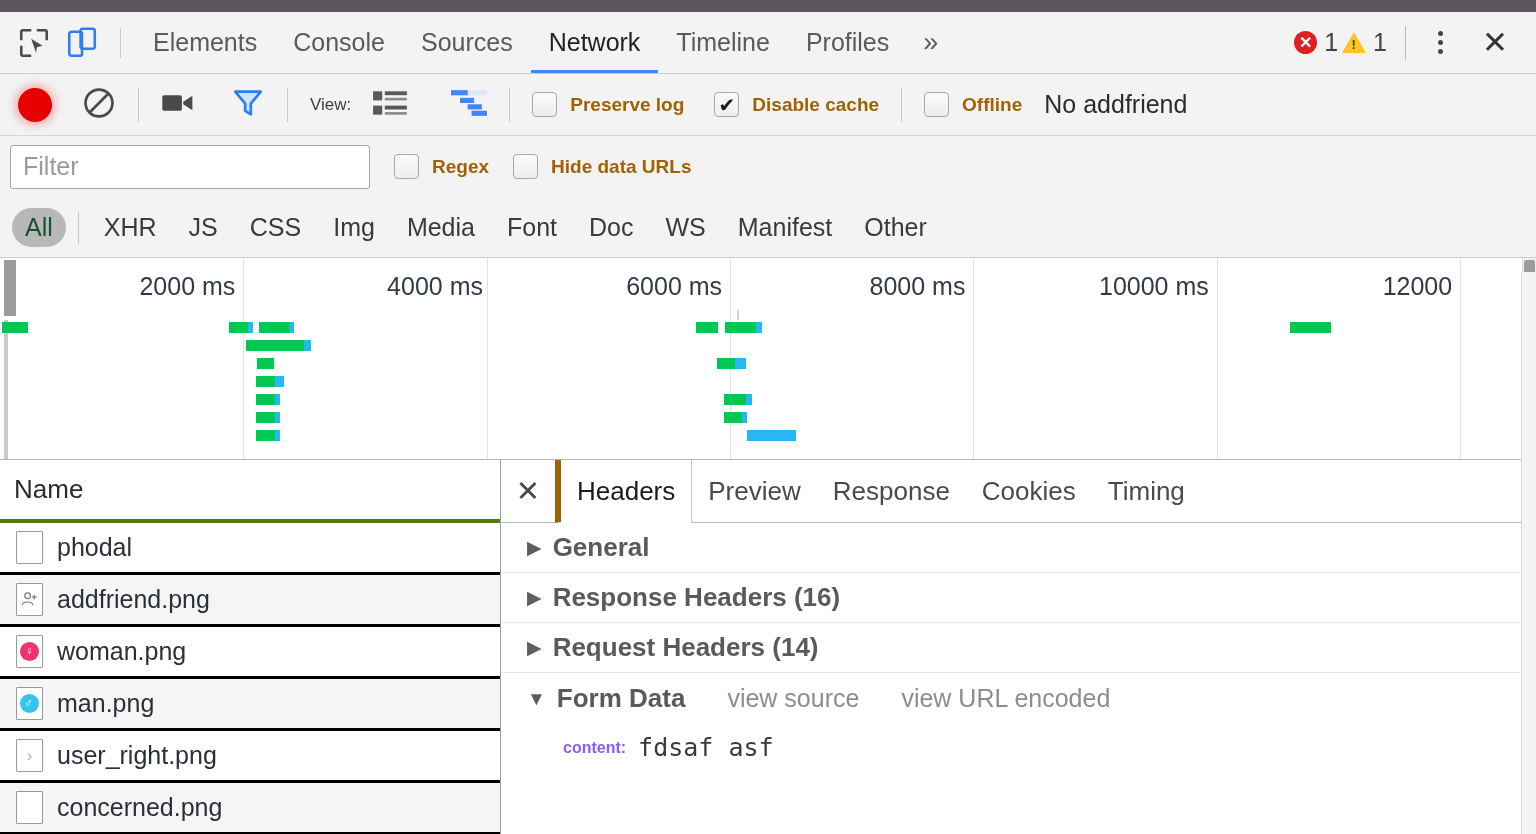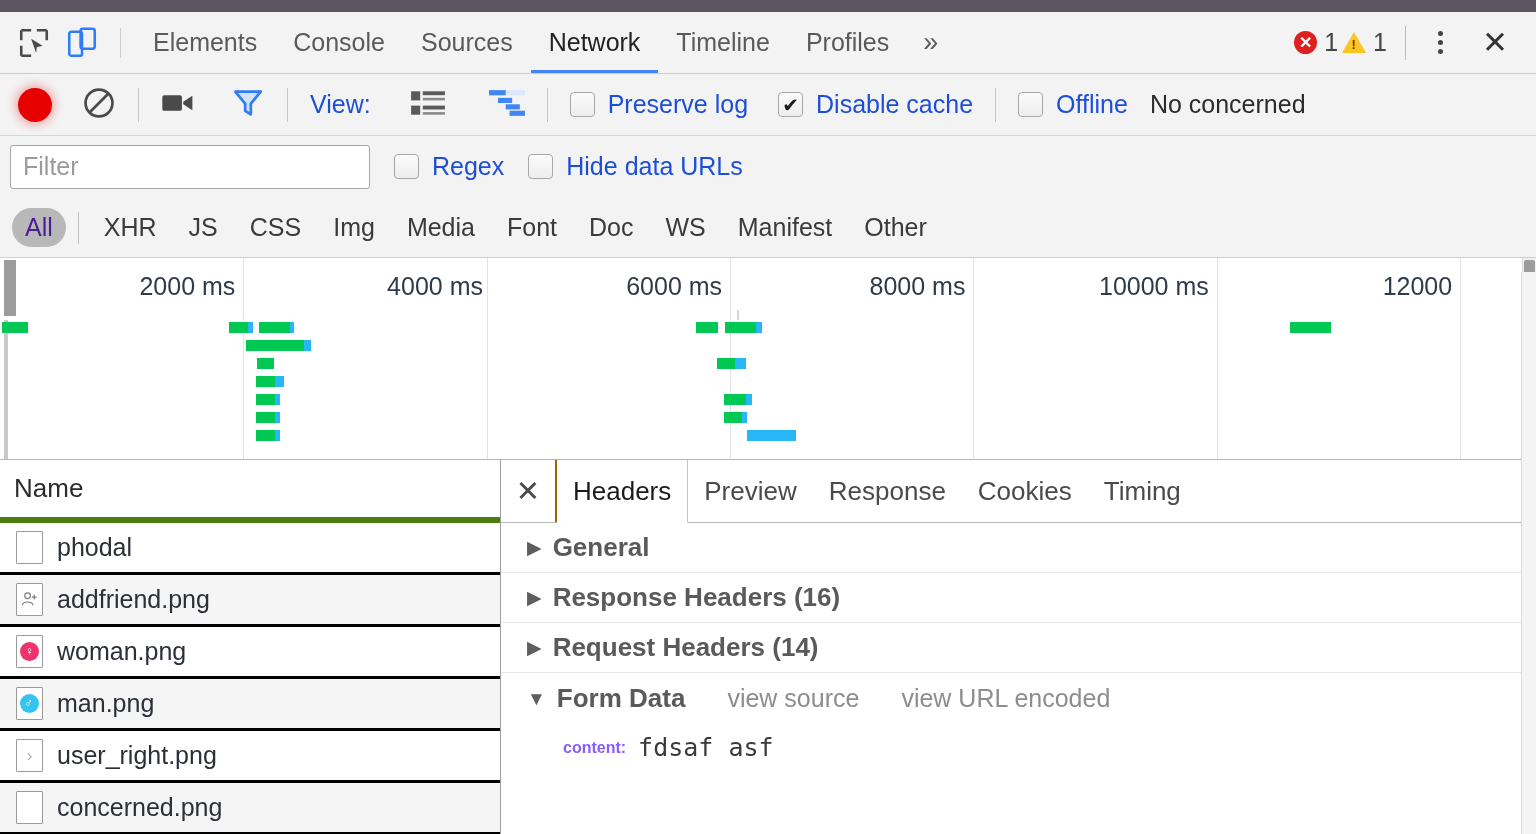--- a/index.html
+++ b/index.html
@@ -86,37 +86,37 @@
   .rec-dot {
     width: 34px; height: 34px; border-radius: 50%;
     background: #e60000;
     box-shadow: 0 0 10px 3px rgba(230,0,0,0.30);
     cursor: pointer; flex: none;
   }
   .clear-ic { margin-left: 30px; cursor: pointer; flex: none; }
   .tsep { width: 1px; height: 34px; background: #c8c8c8; margin: 0 22px; flex: none; }
   .cam-ic { cursor: pointer; flex: none; }
   .funnel-ic { margin-left: 36px; cursor: pointer; flex: none; }
-  .viewlabel { font-size: 25px; color: #1d4ed8; margin-right: 40px; white-space: nowrap; }
+  .viewlabel { font-size: 17px; color: #404040; margin-right: 22px; white-space: nowrap; }
   .viewic { cursor: pointer; flex: none; }
   .viewic + .viewic { margin-left: 44px; }
 
   .chk-item { display: flex; align-items: center; cursor: pointer; white-space: nowrap; }
   .chk-item + .chk-item { margin-left: 30px; }
   .chkbox {
     width: 25px; height: 25px; border-radius: 4px;
     border: 1px solid #a8a8a8;
     background: linear-gradient(#fbfbfb, #ededed);
     display: flex; align-items: center; justify-content: center;
     flex: none;
   }
   .chkbox.checked::after {
     content: "\2714"; font-size: 20px; color: #1a1a1a; line-height: 1;
   }
-  .chk-label { font-size: 25px; color: #1d4ed8; margin-left: 13px; }
+  .chk-label { font-size: 19px; color: #a16207; margin-left: 13px; font-weight: bold; }
   .plain-text { font-size: 25px; color: #2b2b2b; margin-left: 22px; white-space: nowrap; cursor: pointer; }
 
   
   .filterrow {
     flex: 0 0 62px; height: 62px;
     background: #f3f3f3;
     display: flex; align-items: center;
     padding-left: 10px;
     border-bottom: 1px solid transparent;
   }
@@ -138,21 +138,21 @@
     background: #f3f3f3;
     border-bottom: 1px solid #cfcfcf;
     display: flex; align-items: center;
     padding-left: 12px;
   }
   .type-pill {
     font-size: 25px; color: #3a3a3a;
     padding: 5px 13px; border-radius: 20px;
     cursor: pointer; white-space: nowrap;
   }
-  .type-pill.active { background: #b8b8b8; color: #4c1d95; text-align: center; }
+  .type-pill.active { background: #b8b8b8; color: #14532d; text-align: center; }
   .type-sep { width: 1px; height: 32px; background: #c2c2c2; margin: 0 12px; flex: none; }
   .type-pill + .type-pill { margin-left: 6px; }
 
   
   .overview {
     flex: 0 0 202px; height: 202px;
     background: #ffffff;
     position: relative;
     border-bottom: 1px solid #b6b6b6;
     overflow: hidden;
@@ -194,21 +194,21 @@
   .split { flex: 1 1 auto; display: flex; min-height: 0; }
   .reqpanel {
     flex: 0 0 501px; width: 501px;
     border-right: 1px solid #9d9d9d;
     background: #fff;
     display: flex; flex-direction: column;
     overflow: hidden;
   }
   .req-head {
     flex: 0 0 63px; height: 63px;
-    border-bottom: 6px solid #4d7c0f;
+    border-bottom: 4px solid #4d7c0f;
     display: flex; align-items: center;
     padding-left: 14px;
     font-size: 26px; color: #2b2b2b;
   }
   .req-list { flex: 1 1 auto; overflow: hidden; }
   .req-row {
     height: 52px; display: flex; align-items: center;
     padding-left: 16px;
     border-bottom: 3px solid #000000;
     cursor: pointer;
@@ -234,21 +234,21 @@
   .dt-close {
     width: 54px; display: flex; align-items: center; justify-content: center;
     font-size: 29px; color: #4a4a4a; cursor: pointer; font-weight: 300;
   }
   .dtab {
     display: flex; align-items: center; padding: 0 16px;
     font-size: 26px; color: #4a4a4a; cursor: pointer; white-space: nowrap;
   }
   .dtab.active {
     color: #1a1a1a;
-    border-left: 2px solid #a16207;
+    border-left: 6px solid #a16207;
     border-right: 1px solid #c4c4c4;
     background: #fff;
     margin-bottom: -1px;
     border-bottom: 1px solid #fff;
   }
   .detail-body { flex: 1 1 auto; overflow: hidden; }
   .sect {
     height: 50px; display: flex; align-items: center;
     padding-left: 26px;
     border-bottom: 1px solid #e8e8e8;
@@ -371,21 +371,21 @@
     </div>
     <div class="chk-item">
       <span class="chkbox checked"></span>
       <span class="chk-label">Disable cache</span>
     </div>
     <div class="tsep"></div>
     <div class="chk-item">
       <span class="chkbox"></span>
       <span class="chk-label">Offline</span>
     </div>
-    <div class="plain-text">No concerned</div>
+    <div class="plain-text">No addfriend</div>
   </div>
 
   <div class="filterrow">
     <input class="filter-input" type="text" placeholder="Filter" style="">
     <div class="chk-item">
       <span class="chkbox"></span>
       <span class="chk-label">Regex</span>
     </div>
     <div class="chk-item">
       <span class="chkbox"></span>

